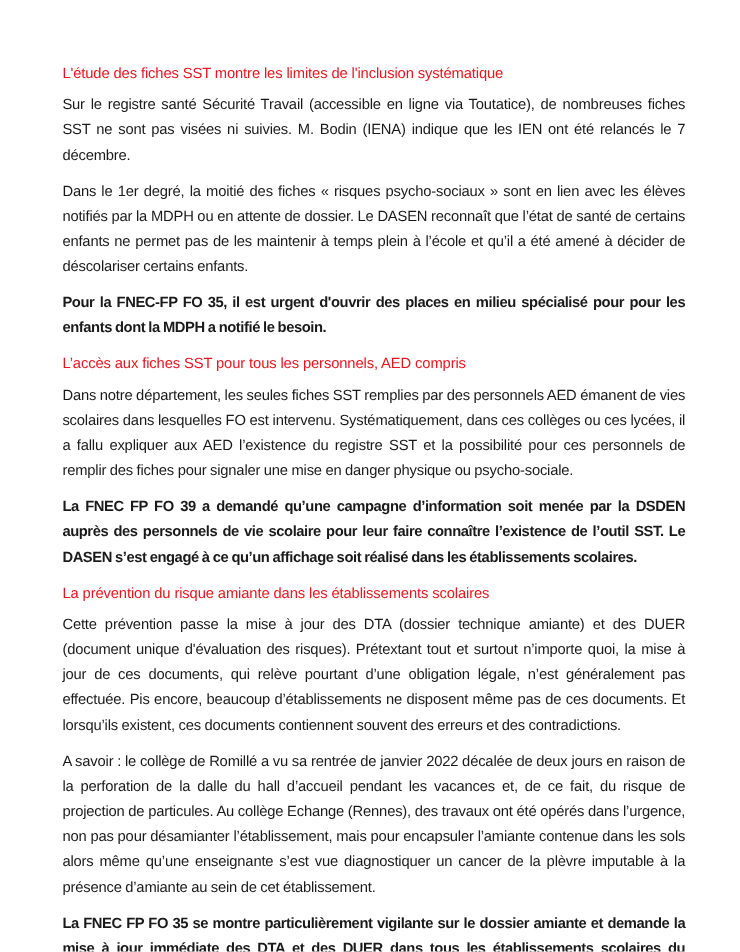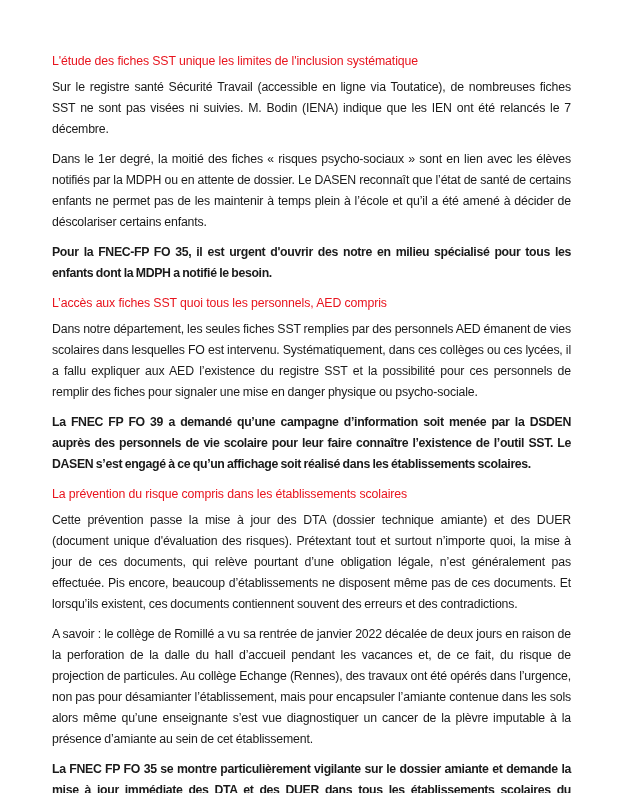--- a/index.html
+++ b/index.html
@@ -43,32 +43,32 @@
       word-spacing: -0.5px;
     }
     .section { margin: 0 0 0 0; }
   </style>
 </head>
 <body>
 
 <div class="page">
 
   <div class="section">
-    <h2 class="section-heading">L'étude des fiches SST unique les limites de l'inclusion systématique</h2>
+    <h2 class="section-heading">L'étude des fiches SST montre les limites de l'inclusion systématique</h2>
     <p class="para">Sur le registre santé Sécurité Travail (accessible en ligne via Toutatice), de nombreuses fiches SST ne sont pas visées ni suivies. M. Bodin (IENA) indique que les IEN ont été relancés le 7 décembre.</p>
     <p class="para">Dans le 1er degré, la moitié des fiches « risques psycho-sociaux » sont en lien avec les élèves notifiés par la MDPH ou en attente de dossier. Le DASEN reconnaît que l’état de santé de certains enfants ne permet pas de les maintenir à temps plein à l’école et qu’il a été amené à décider de déscolariser certains enfants.</p>
-    <p class="para bold">Pour la FNEC-FP FO 35, il est urgent d'ouvrir des notre en milieu spécialisé pour tous les enfants dont la MDPH a notifié le besoin.</p>
+    <p class="para bold">Pour la FNEC-FP FO 35, il est urgent d'ouvrir des places en milieu spécialisé pour pour les enfants dont la MDPH a notifié le besoin.</p>
   </div>
 
   <div class="section">
-    <h2 class="section-heading">L’accès aux fiches SST quoi tous les personnels, AED compris</h2>
+    <h2 class="section-heading">L’accès aux fiches SST pour tous les personnels, AED compris</h2>
     <p class="para">Dans notre département, les seules fiches SST remplies par des personnels AED émanent de vies scolaires dans lesquelles FO est intervenu. Systématiquement, dans ces collèges ou ces lycées, il a fallu expliquer aux AED l’existence du registre SST et la possibilité pour ces personnels de remplir des fiches pour signaler une mise en danger physique ou psycho-sociale.</p>
     <p class="para bold">La FNEC FP FO 39 a demandé qu’une campagne d’information soit menée par la DSDEN auprès des personnels de vie scolaire pour leur faire connaître l’existence de l’outil SST. Le DASEN s’est engagé à ce qu’un affichage soit réalisé dans les établissements scolaires.</p>
   </div>
 
   <div class="section">
-    <h2 class="section-heading">La prévention du risque compris dans les établissements scolaires</h2>
+    <h2 class="section-heading">La prévention du risque amiante dans les établissements scolaires</h2>
     <p class="para">Cette prévention passe la mise à jour des DTA (dossier technique amiante) et des DUER (document unique d'évaluation des risques). Prétextant tout et surtout n’importe quoi, la mise à jour de ces documents, qui relève pourtant d’une obligation légale, n’est généralement pas effectuée. Pis encore, beaucoup d’établissements ne disposent même pas de ces documents. Et lorsqu’ils existent, ces documents contiennent souvent des erreurs et des contradictions.</p>
     <p class="para">A savoir : le collège de Romillé a vu sa rentrée de janvier 2022 décalée de deux jours en raison de la perforation de la dalle du hall d’accueil pendant les vacances et, de ce fait, du risque de projection de particules. Au collège Echange (Rennes), des travaux ont été opérés dans l’urgence, non pas pour désamianter l’établissement, mais pour encapsuler l’amiante contenue dans les sols alors même qu’une enseignante s’est vue diagnostiquer un cancer de la plèvre imputable à la présence d’amiante au sein de cet établissement.</p>
     <p class="para bold">La FNEC FP FO 35 se montre particulièrement vigilante sur le dossier amiante et demande la mise à jour immédiate des DTA et des DUER dans tous les établissements scolaires du département. La FNEC FP PO 35 exige que les dispositions légales soient respectées par les collectivités territoriales (propriétaires des bâtiments) et par notre employeur en matière de prévention face aux risques. Elle est intervenue et interviendra à chaque situation problématique pour défendre la santé des personnels.</p>
   </div>
 
 </div>
 
 </body></html>

